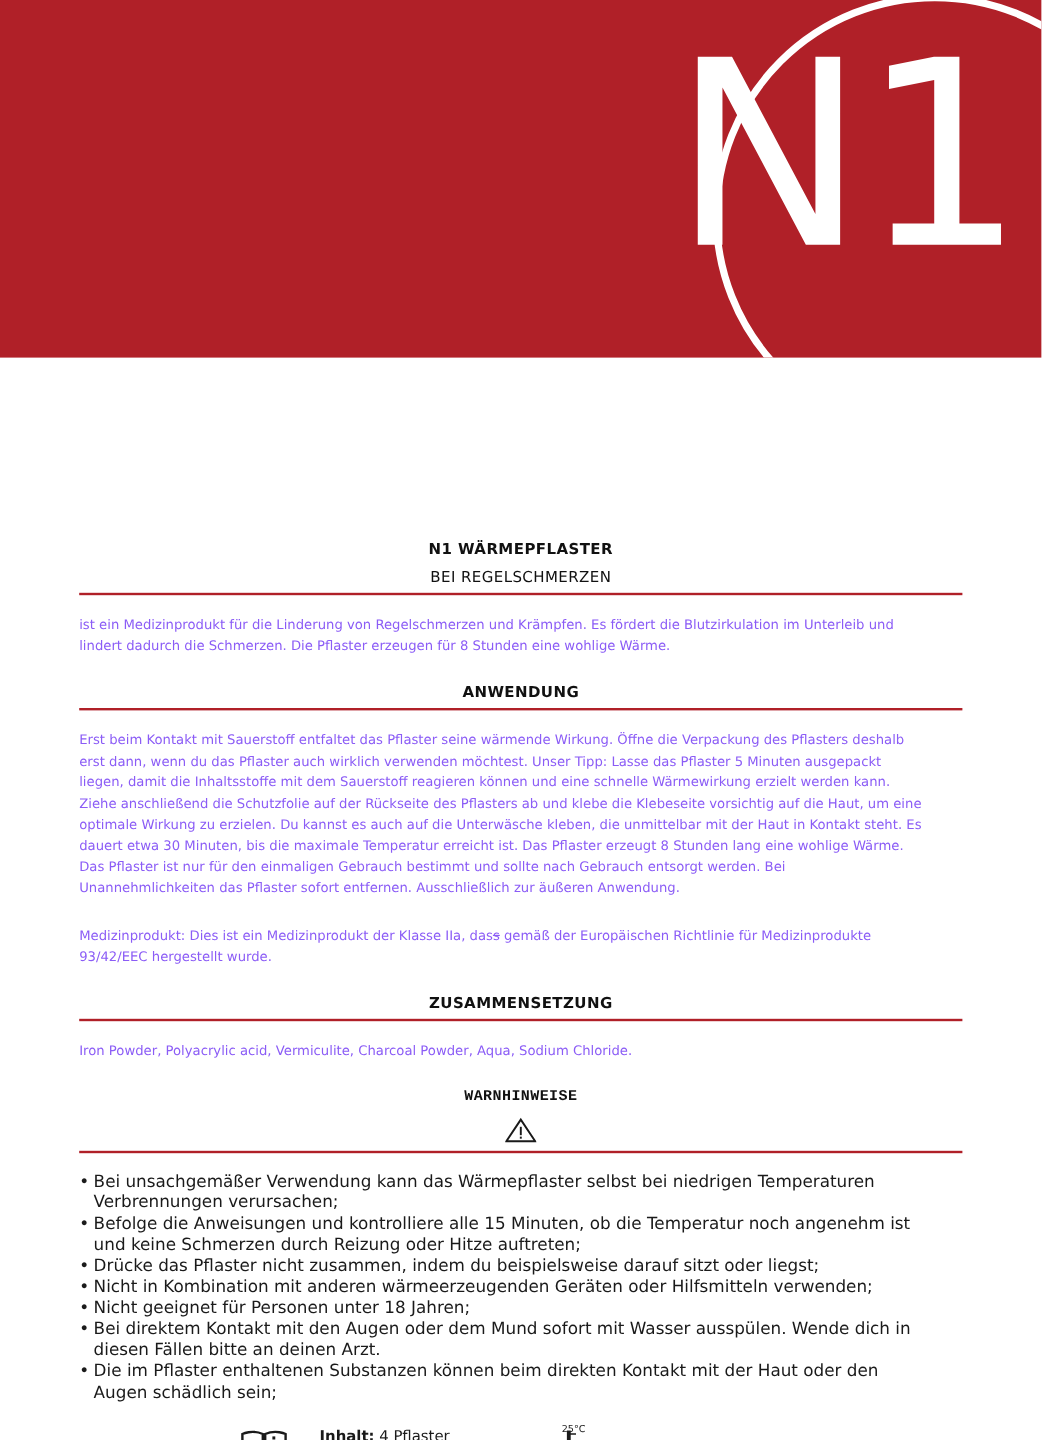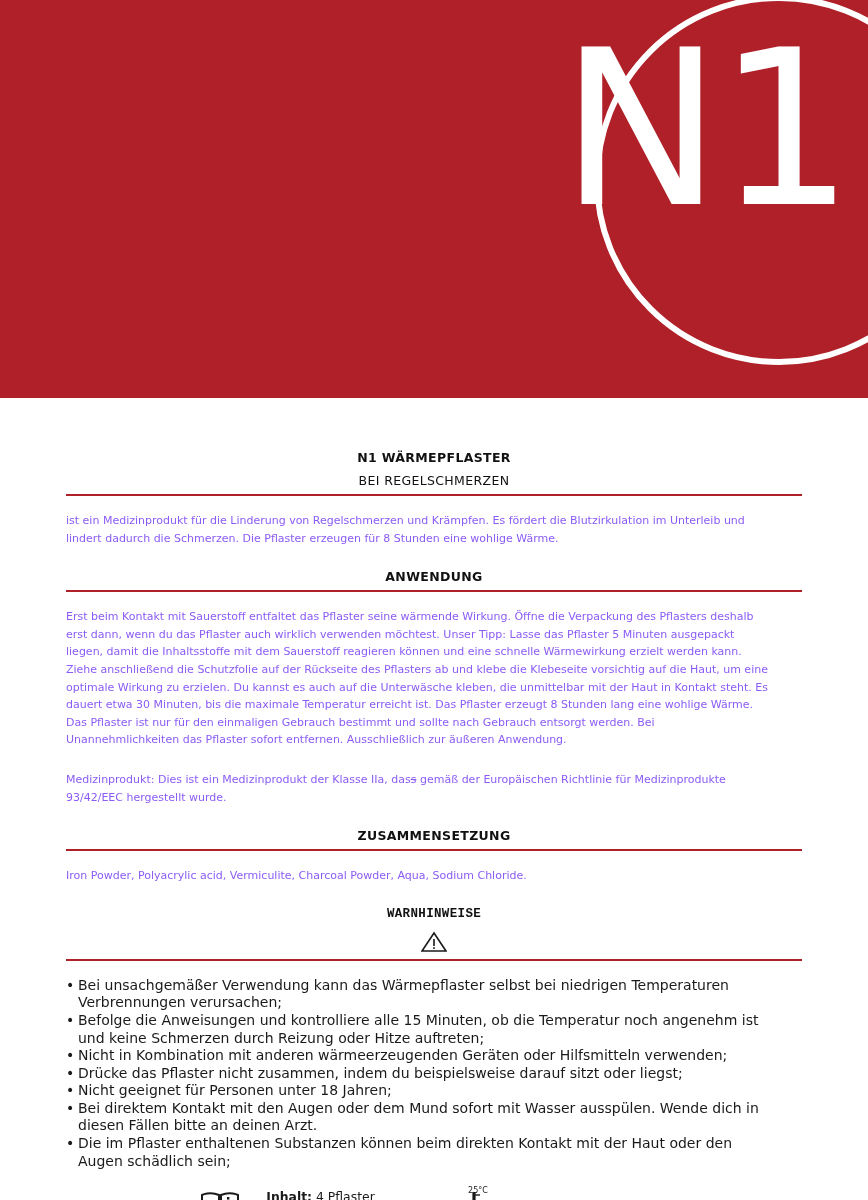--- a/index.html
+++ b/index.html
@@ -16,21 +16,21 @@
     position: relative;
     overflow: hidden;
   }
 
   
   .header-band {
     position: absolute;
     top: 0;
     left: 0;
     width: 868px;
-    height: 398px;
+    height: 298px;
     background: #b02028;
     overflow: hidden;
   }
   .brand-circle {
     position: absolute;
     right: -96px;
     top: -5px;
     width: 370px;
     height: 370px;
     border: 6px solid #ffffff;
@@ -198,22 +198,22 @@
           <polygon points="13,2 25,20 1,20" fill="none" stroke="#1a1a1a" stroke-width="1.6"></polygon>
           <rect x="12.2" y="8" width="1.6" height="7" fill="#1a1a1a"></rect>
           <rect x="12.2" y="16.2" width="1.6" height="1.7" fill="#1a1a1a"></rect>
         </svg>
       </span>
     </div>
     <div class="rule"></div>
     <ul class="warn-list">
       <li>Bei unsachgemäßer Verwendung kann das Wärmepflaster selbst bei niedrigen Temperaturen Verbrennungen verursachen;</li>
       <li>Befolge die Anweisungen und kontrolliere alle 15 Minuten, ob die Temperatur noch angenehm ist und keine Schmerzen durch Reizung oder Hitze auftreten;</li>
+      <li>Drücke das Pflaster nicht zusammen, indem du beispielsweise darauf sitzt oder liegst;</li>
       <li>Nicht in Kombination mit anderen wärmeerzeugenden Geräten oder Hilfsmitteln verwenden;</li>
-      <li>Drücke das Pflaster nicht zusammen, indem du beispielsweise darauf sitzt oder liegst;</li>
       <li>Nicht geeignet für Personen unter 18 Jahren;</li>
       <li>Bei direktem Kontakt mit den Augen oder dem Mund sofort mit Wasser ausspülen. Wende dich in diesen Fällen bitte an deinen Arzt.</li>
       <li>Die im Pflaster enthaltenen Substanzen können beim direkten Kontakt mit der Haut oder den Augen schädlich sein;</li>
     </ul>
   </div>
 
   <div class="footer-row">
 
     <div class="foot-item">
       <span class="booklet-icon">

